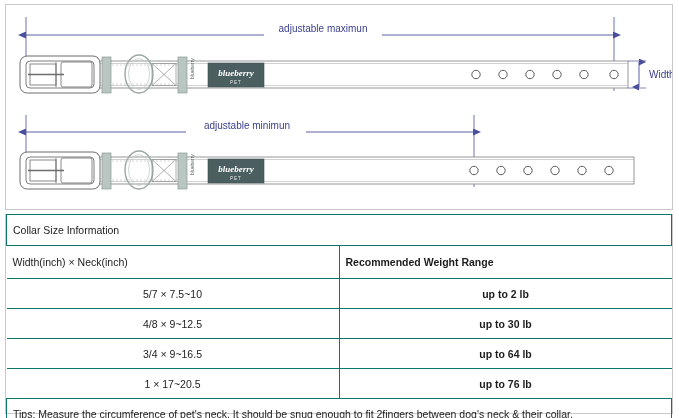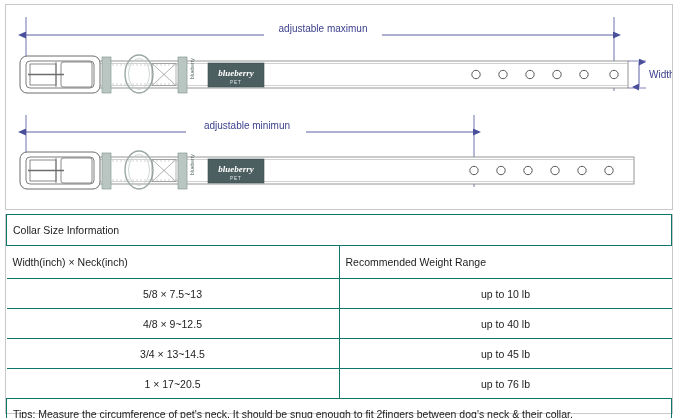--- a/index.html
+++ b/index.html
@@ -18,21 +18,21 @@
             border:1px solid #c9c9c9;border-top:none;box-sizing:border-box;background:#fff;}
   table.sizetbl{border-collapse:collapse;width:100%;height:100%;table-layout:fixed;}
   table.sizetbl td{border:1px solid #0f766e;font-size:10.5px;color:#1c1c1c;
                    padding:0 6px;vertical-align:middle;}
   td.titlecell{font-size:11px;text-align:left;height:30px;border-left:none;border-top:none;border-right:none;}
   td.hdr{text-align:left;height:32px;font-size:10.5px;}
   td.cell{text-align:center;height:29px;}
   td.tips{text-align:left;font-size:9.6px;height:30px;border-left:none;border-right:none;border-bottom:none;}
   .colA{width:345px;}
   .nb-l{border-left:none !important;}
-  .nb-r{border-right:none !important;}
+  .nb-r{border-right:none !important;font-weight:bold;}
 
   .dimtext{font-size:10px;fill:#3b3f8c;}
 </style>
 </head>
 <body>
 
 <div class="page">
 
   <div class="diagram">
     <svg class="dwrap" viewBox="0 0 666 204" width="666" height="204">
@@ -175,30 +175,30 @@
     <table class="sizetbl">
       <tbody>
           <tr>
         <td class="titlecell" colspan="2">Collar Size Information</td>
       </tr>
       <tr>
         <td class="hdr colA nb-l">Width(inch)  ×  Neck(inch)</td>
         <td class="hdr nb-r">Recommended Weight Range</td>
       </tr>
       <tr>
-        <td class="cell colA nb-l">5/8 × 7.5~13</td>
-        <td class="cell nb-r">up to 10 lb</td>
+        <td class="cell colA nb-l">5/7 × 7.5~10</td>
+        <td class="cell nb-r">up to 2 lb</td>
       </tr>
       <tr>
         <td class="cell colA nb-l">4/8 × 9~12.5</td>
-        <td class="cell nb-r">up to 40 lb</td>
-      </tr>
-      <tr>
-        <td class="cell colA nb-l">3/4 × 13~14.5</td>
-        <td class="cell nb-r">up to 45 lb</td>
+        <td class="cell nb-r">up to 30 lb</td>
+      </tr>
+      <tr>
+        <td class="cell colA nb-l">3/4 × 9~16.5</td>
+        <td class="cell nb-r">up to 64 lb</td>
       </tr>
       <tr>
         <td class="cell colA nb-l">1 × 17~20.5</td>
         <td class="cell nb-r">up to 76 lb</td>
       </tr>
       <tr>
         <td class="tips" colspan="2">Tips: Measure the circumference of pet's neck. It should be snug enough to fit 2fingers between dog's neck &amp; their collar.</td>
       </tr>
     </tbody>
       </table>

